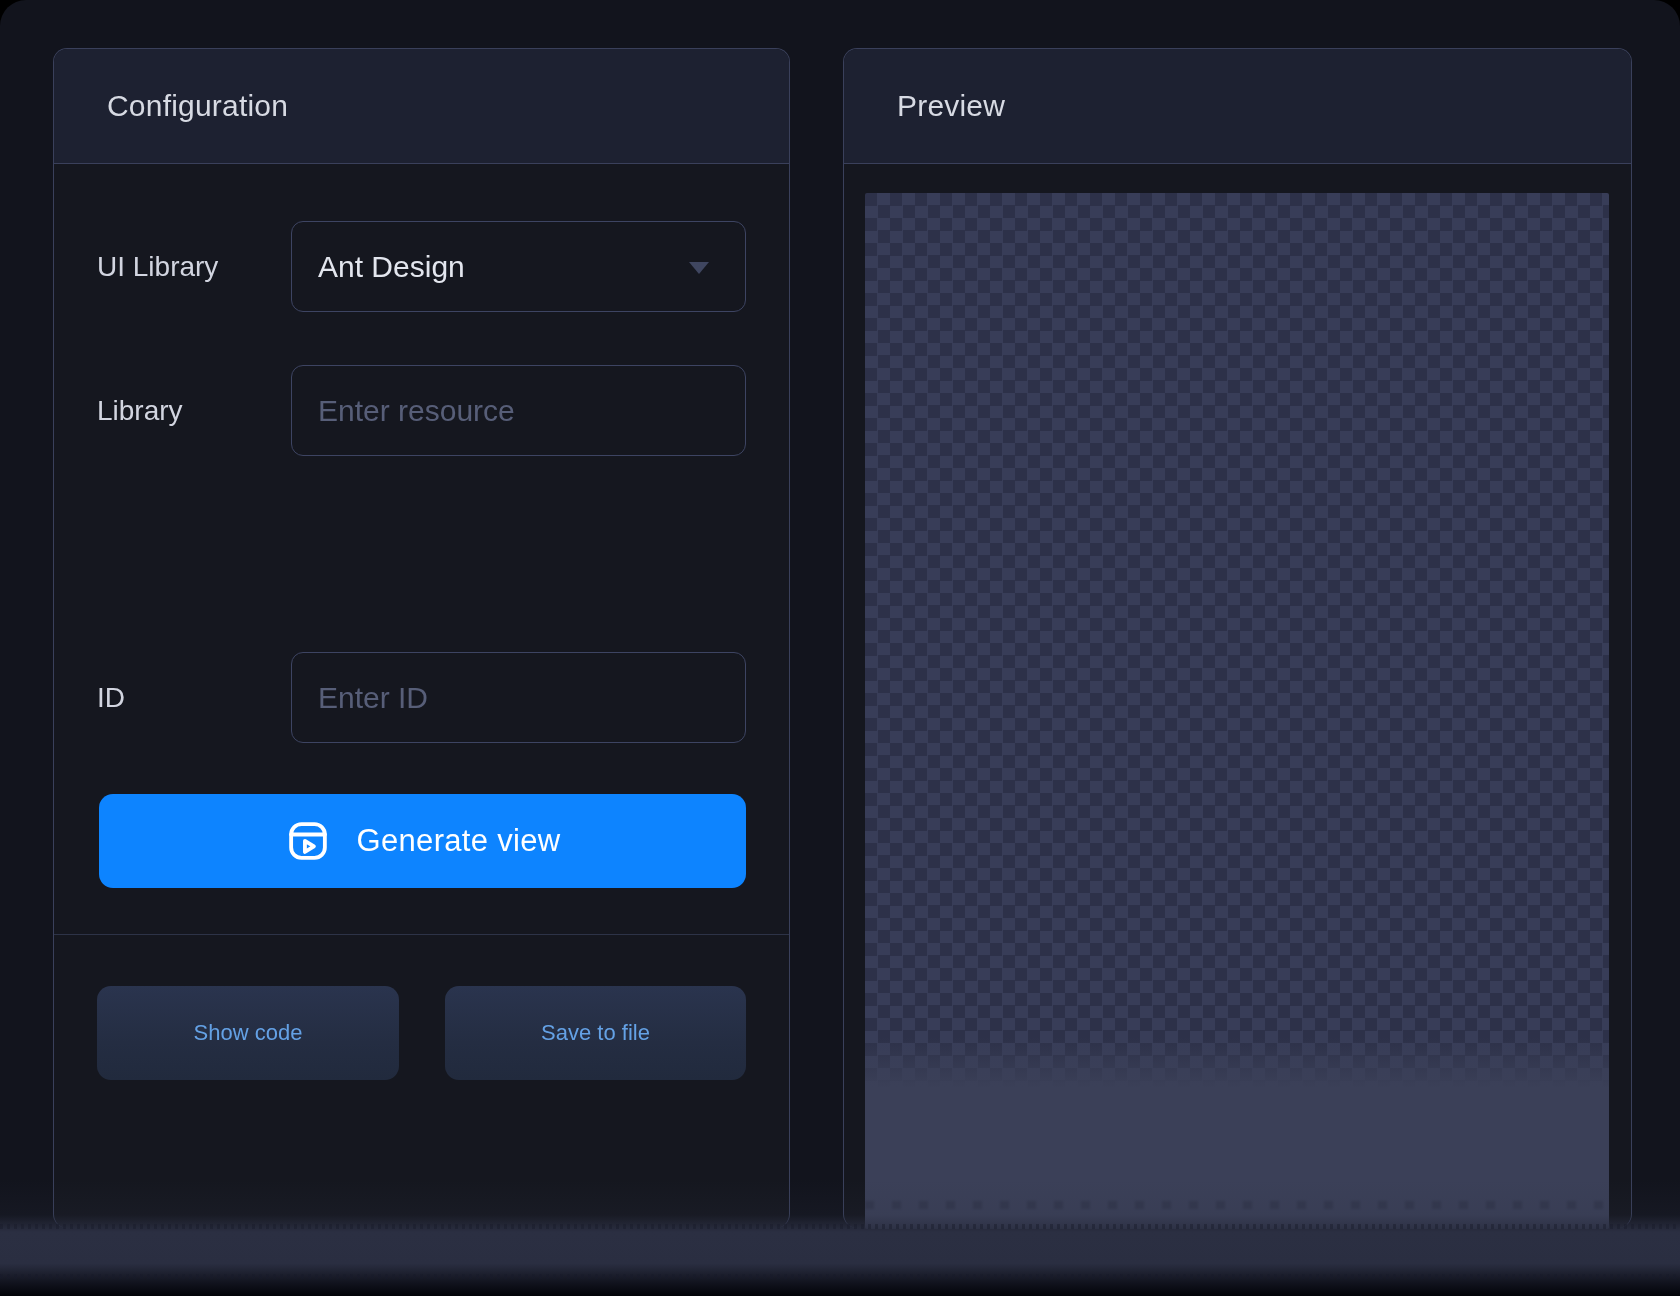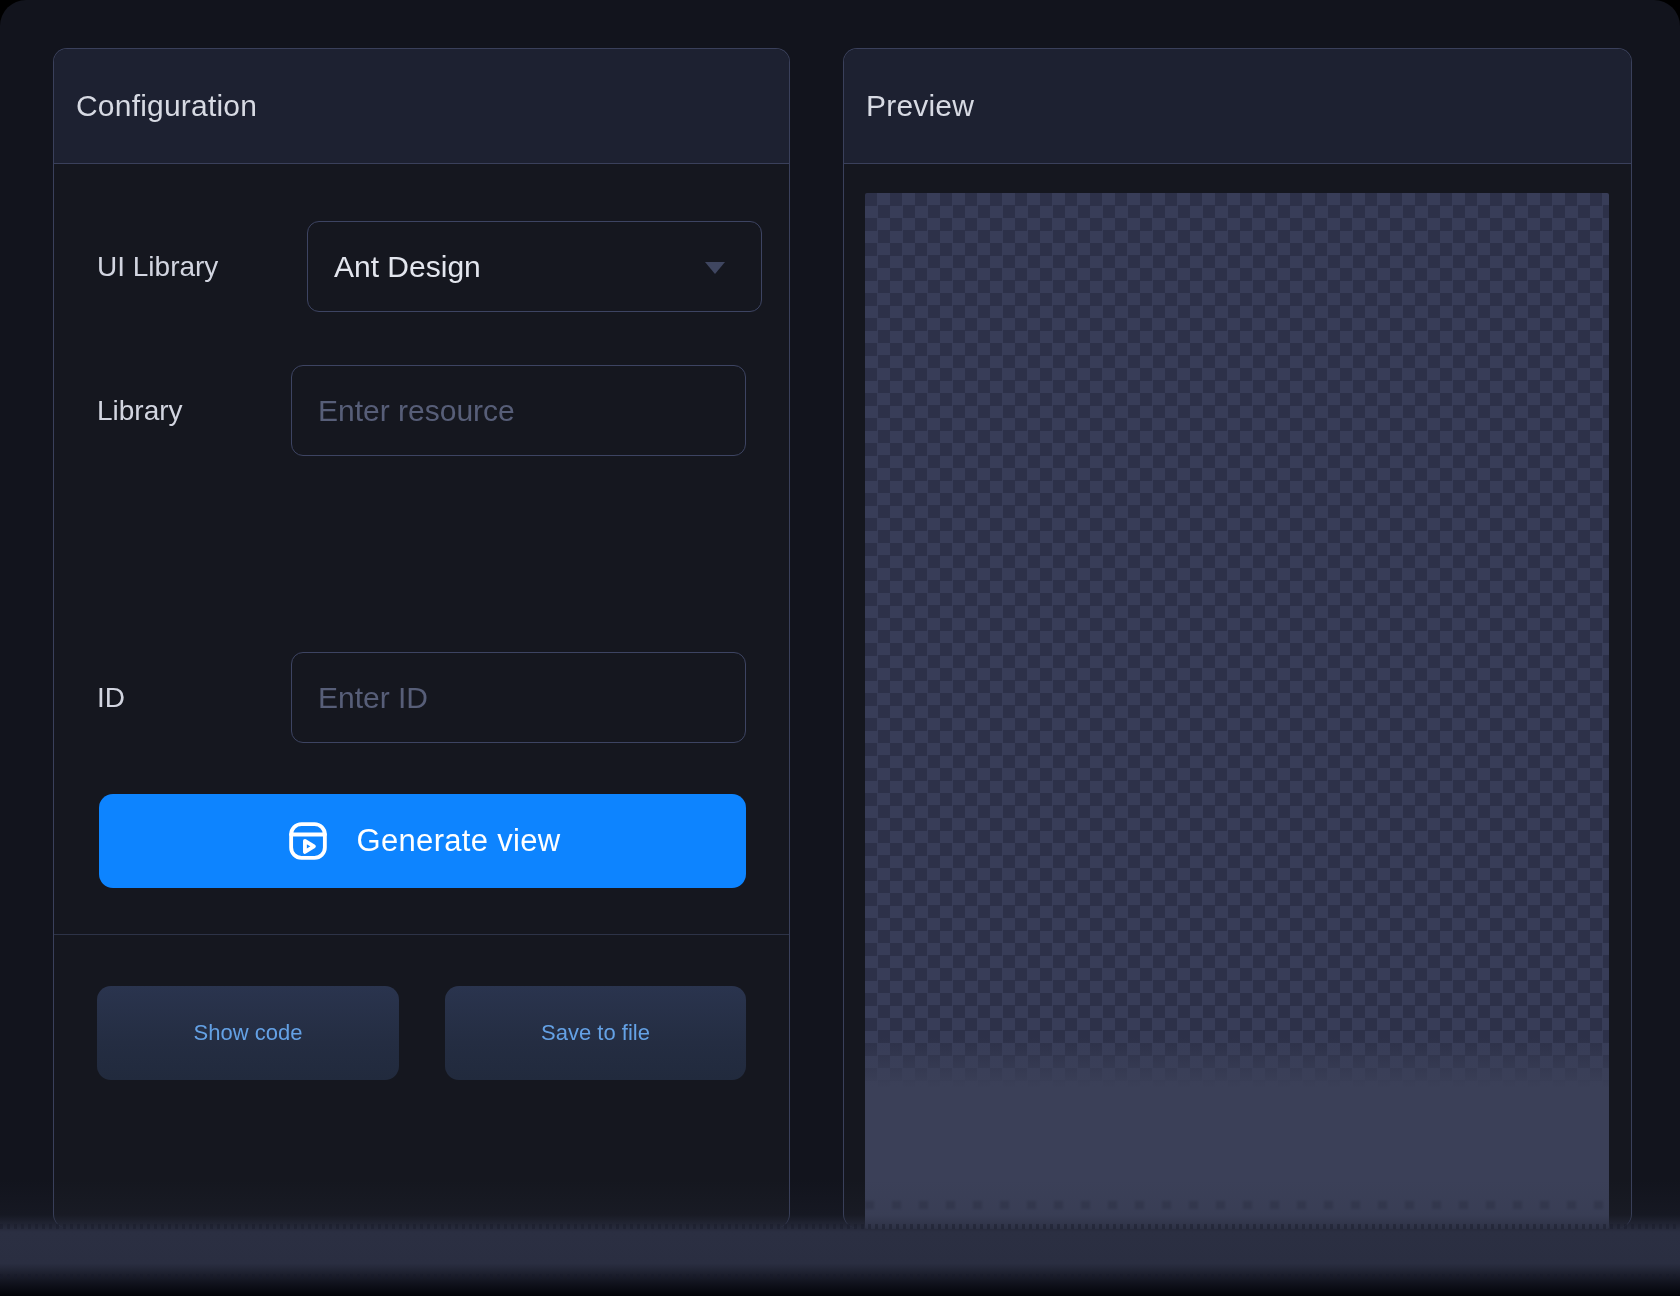--- a/index.html
+++ b/index.html
@@ -21,35 +21,35 @@
   #preview-panel{ left:843px; width:789px; }
   .panel-header{
     position:absolute; left:0; right:0; top:0; height:115px;
     background:#1d2131;
     border-bottom:1px solid #3a405b;
     border-radius:13px 13px 0 0;
     display:flex; align-items:center;
     padding-left:22px; box-sizing:border-box;
   }
   .panel-title{
-    font-size:30px; color:#d7dae3; letter-spacing:.2px;
+    font-size:30px; color:#d7dae3; letter-spacing:.2px;margin-left:31px;
   }
   
   .form-row{ position:absolute; left:0; width:100%; height:116px; }
   .row-1{ top:172px; } .row-2{ top:316px; } .row-3{ top:459px; } .row-4{ top:603px; }
   .field-label{
     position:absolute; left:43px; top:0; height:91px;
     display:flex; align-items:center;
     font-size:28px; color:#d2d5e0;
   }
   .field-box{
     position:absolute; left:237px; top:0; width:455px; height:91px;
     border:1.5px solid #3d4462; border-radius:12px;
     box-sizing:border-box; background:transparent;
-    display:flex; align-items:center;margin-left:16px;
+    display:flex; align-items:center;
   }
   .select-box{ cursor:pointer; }
   .field-value{
     padding-left:26px; font-size:30px; color:#e3e6ee;
   }
   .caret{
     position:absolute; right:36px; top:50%; margin-top:-5px;
     width:0; height:0;
     border-left:10px solid transparent;
     border-right:10px solid transparent;

